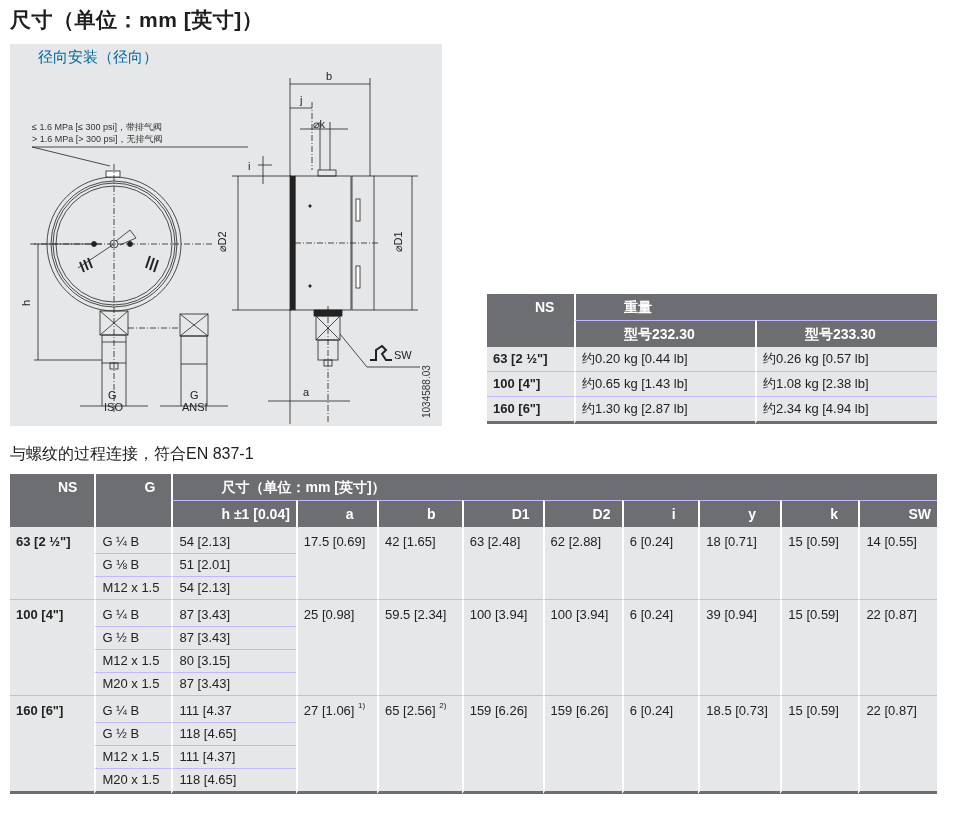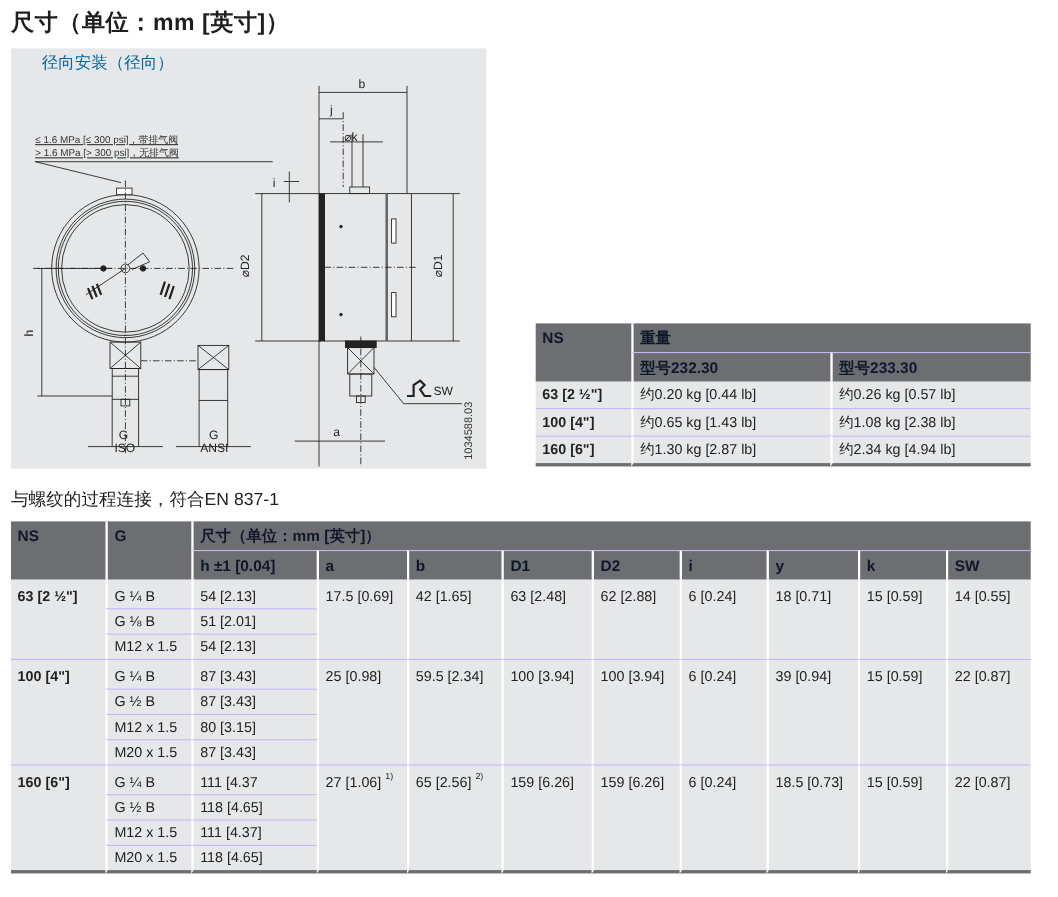--- a/index.html
+++ b/index.html
@@ -5,25 +5,25 @@
   html, body { margin:0; padding:0; background:#ffffff; }
   body { width:962px; height:815px; position:relative; overflow:hidden;
          font-family:"Liberation Sans","DejaVu Sans",sans-serif; color:#1e1e1e; }
   .title { position:absolute; left:10px; top:6px; font-size:21px; font-weight:bold; letter-spacing:0.5px; }
   .drawing { position:absolute; left:10px; top:44px; width:432px; height:382px; background:#e6e7e8; }
   .drawing-caption { position:absolute; left:4px; top:4px; font-size:15px; color:#0369a1;margin-left:24px; }
   .drawing svg { position:absolute; left:0; top:0; }
   .drawing-id { position:absolute; left:411px; top:310px; width:18px; height:70px; }
   .drawing-id span { position:absolute; left:0; top:64px; transform-origin:0 0; transform:rotate(-90deg);
                      font-size:10px; color:#333; white-space:nowrap; }
-  .note { position:absolute; left:22px; font-size:9px; color:#333; white-space:nowrap;text-decoration:underline; }
+  .note { position:absolute; left:22px; font-size:9px; color:#333; white-space:nowrap; }
 
   table { border-collapse:separate; border-spacing:0; position:absolute; }
   th, td { text-align:left; vertical-align:top; padding:0 6px; font-size:13px; white-space:nowrap; }
-  th { background:#6d6e71; color:#0f172a; font-weight:bold; }
+  th { background:#6d6e71; color:#ffffff; font-weight:bold;padding-left:48px; }
   td { background:#e6e7e8; color:#222; }
   .bl { border-left:2px solid #ffffff; }
   .bt { border-top:1px solid #c4b5fd; }
   .bottom-rule { border-bottom:3px solid #6d6e71; }
   td.ns { font-weight:bold; }
 
   #weight { left:487px; top:294px; width:450px; }
   #weight th { height:26px; line-height:26px; font-size:14px; }
   #weight td { height:24px; line-height:24px; }
 

